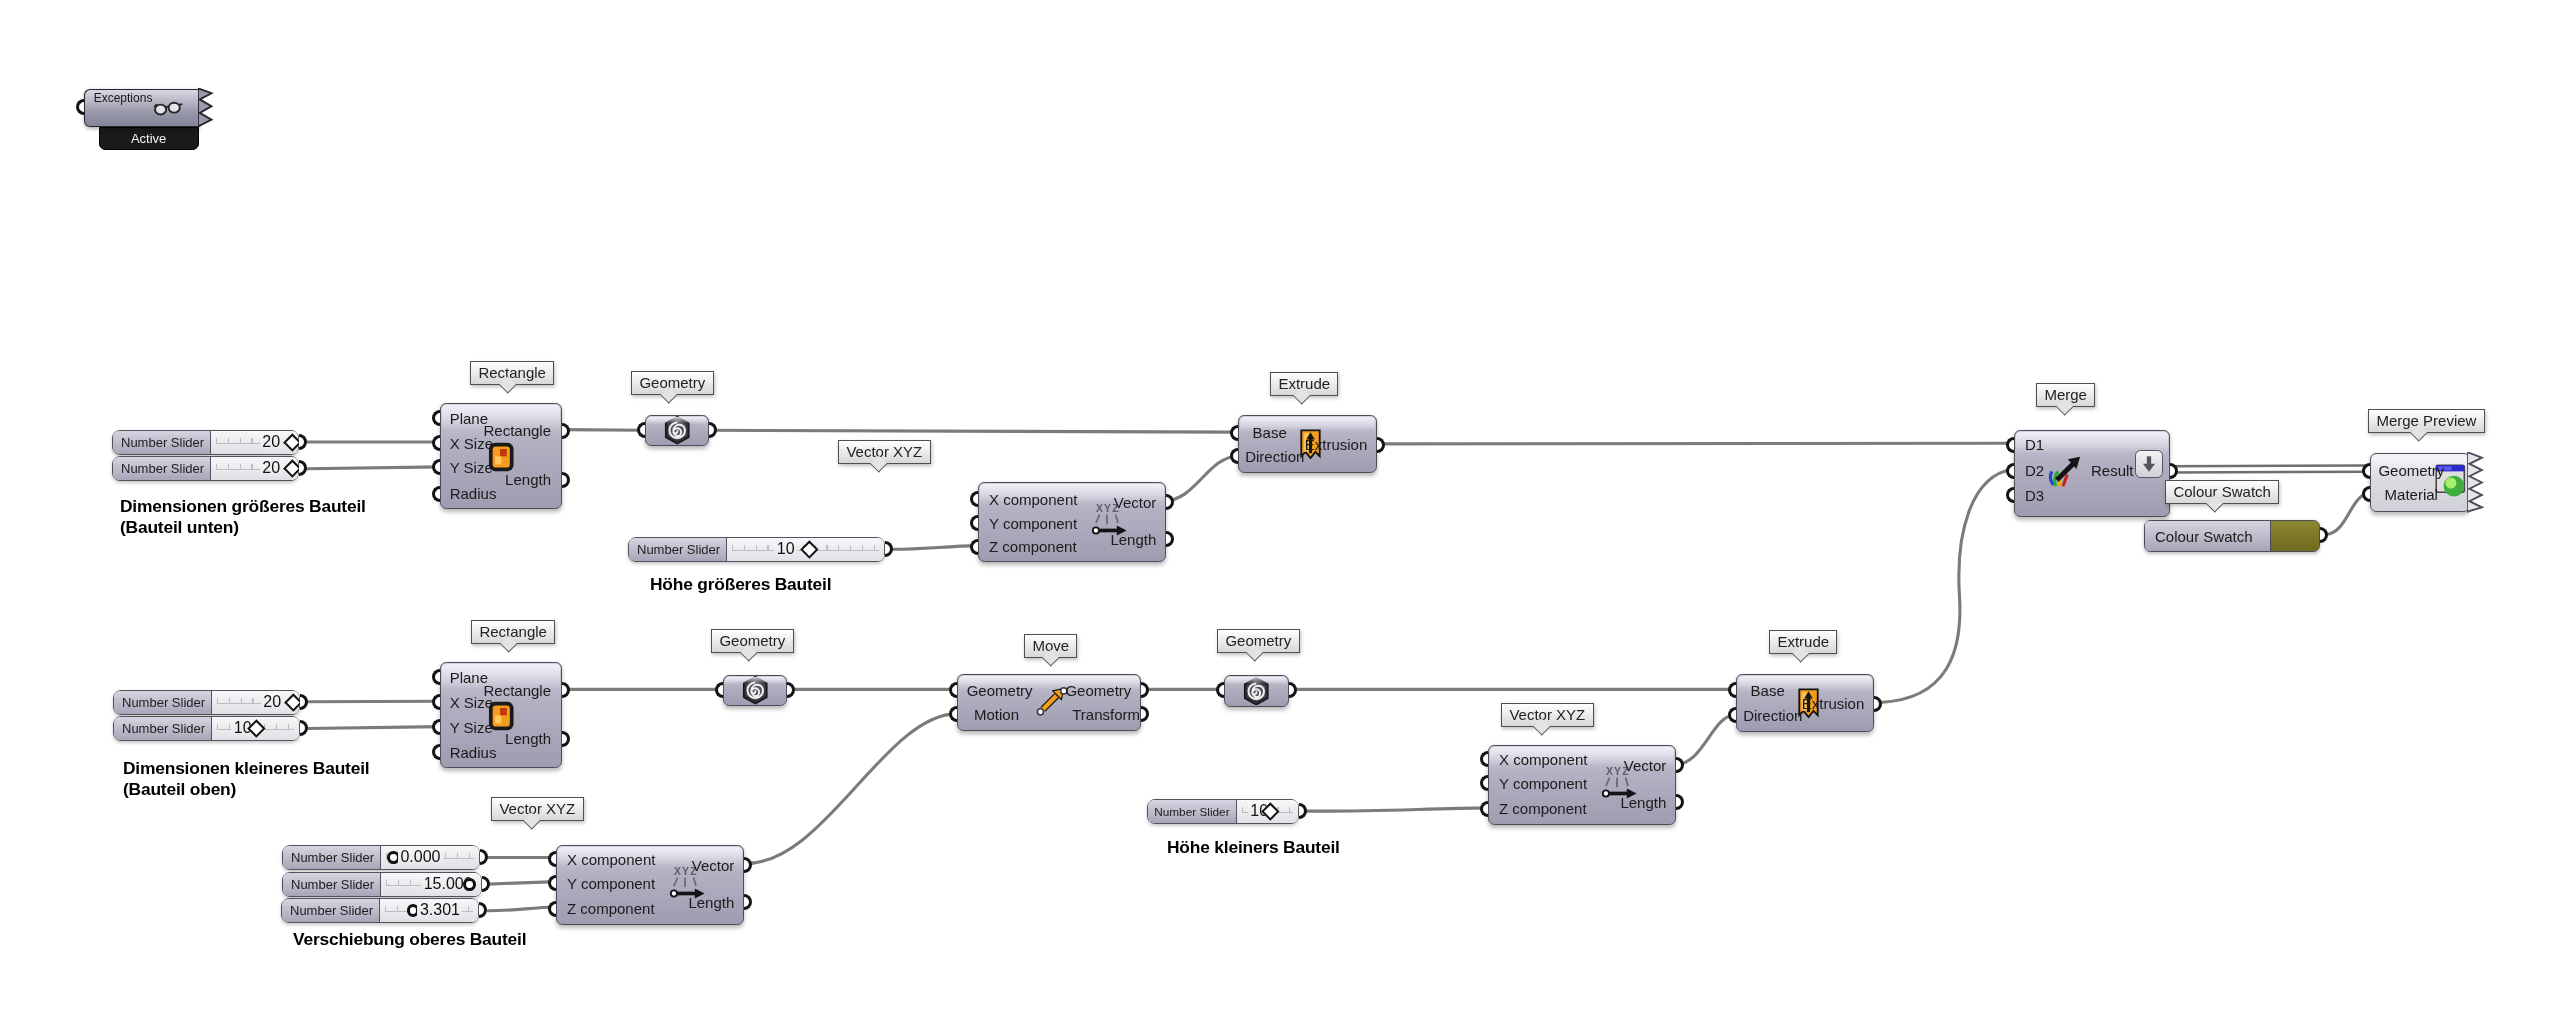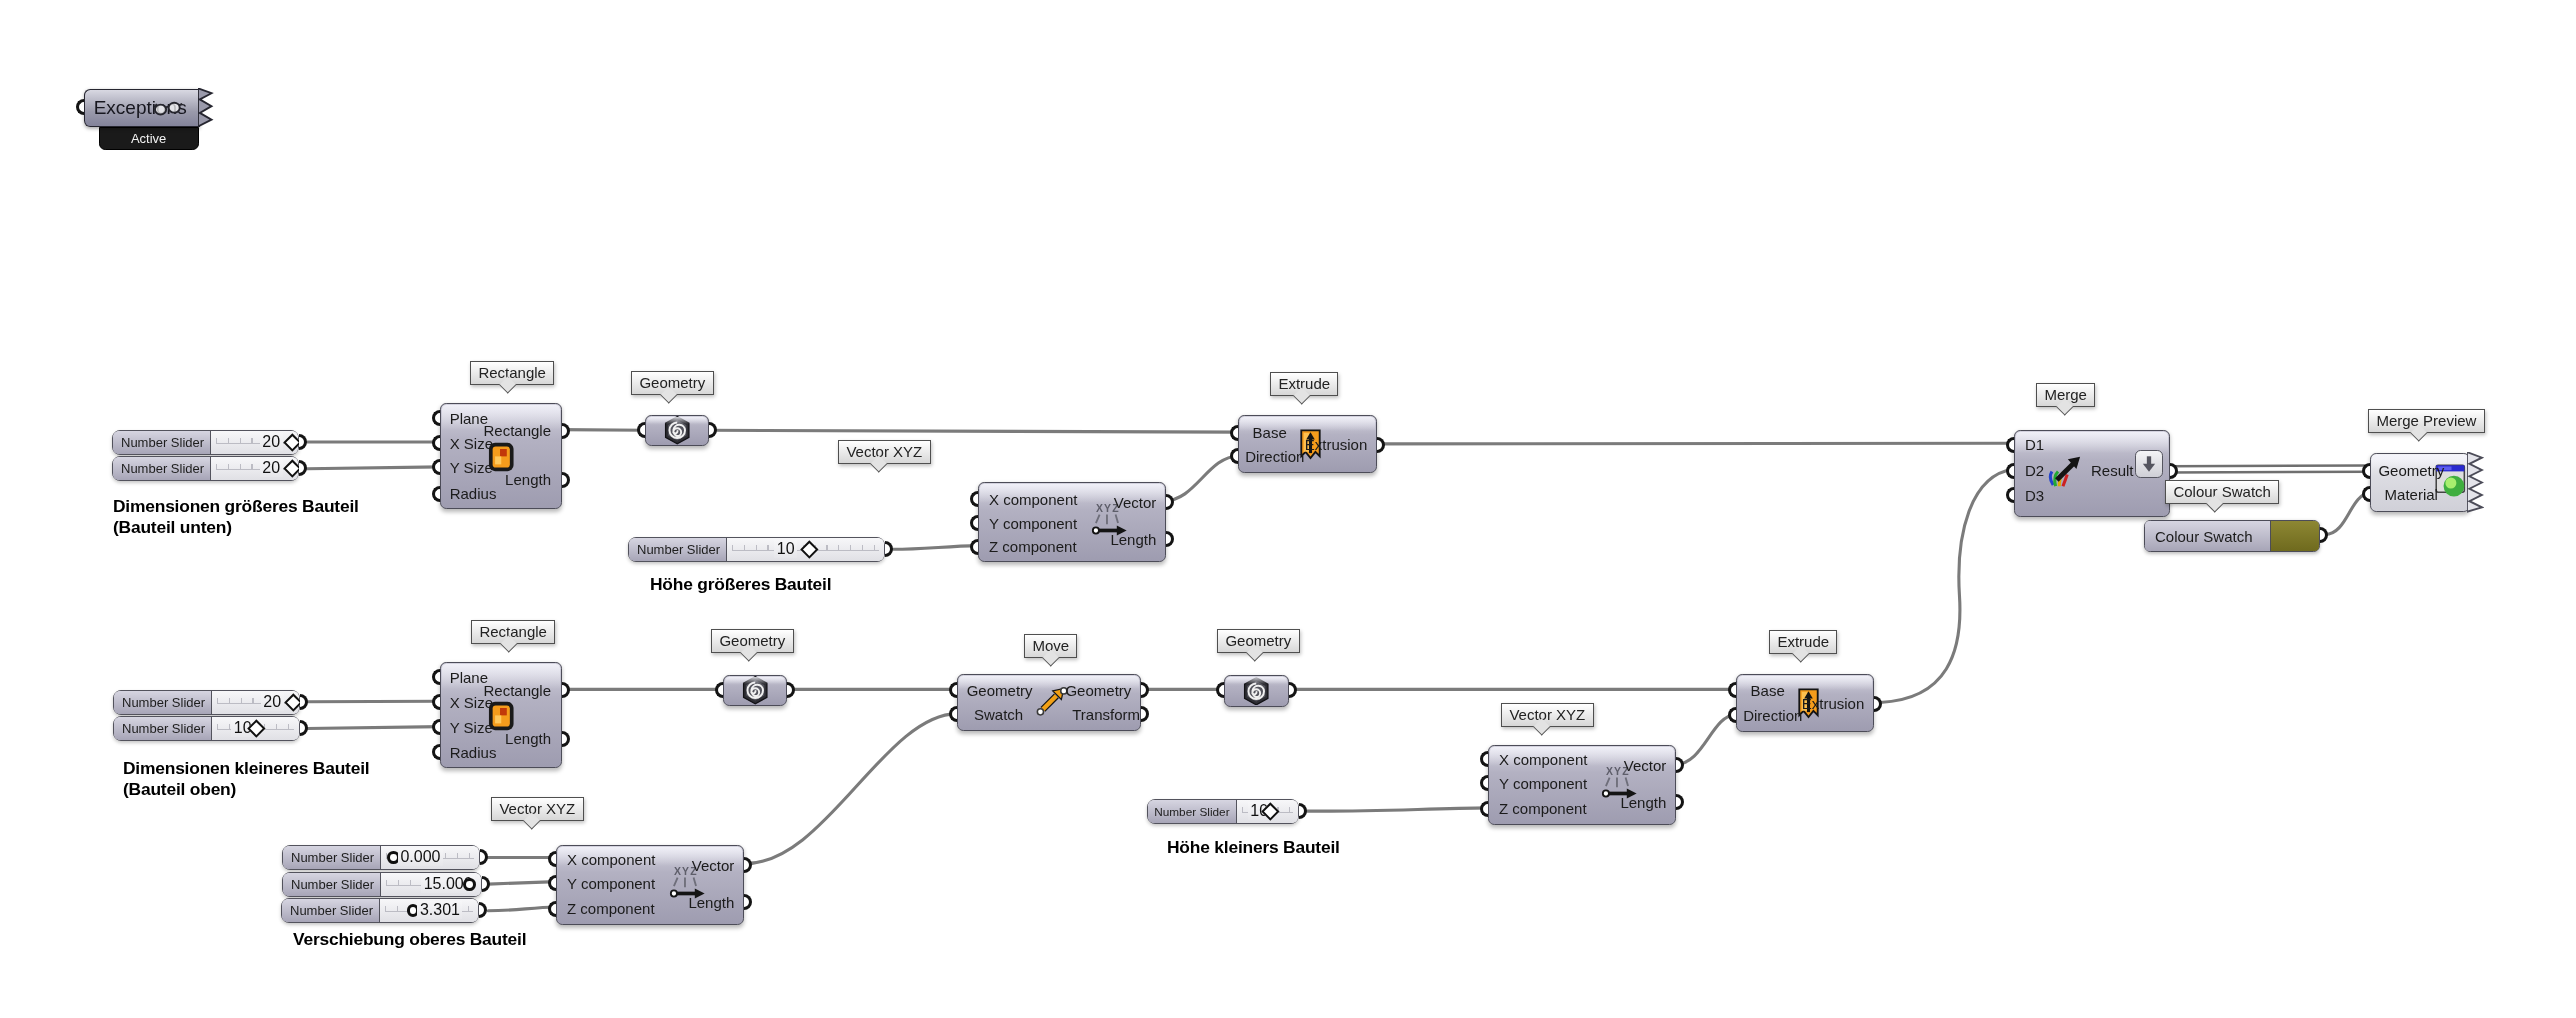--- a/index.html
+++ b/index.html
@@ -45,21 +45,21 @@
   .sval{position:absolute;z-index:2;font-size:16px;color:#101010;top:50%;transform:translateY(-56%);
         background:linear-gradient(#f7f7f9,#e6e6ea);padding:0 2.5px;}
   
   .caption{position:absolute;z-index:2;font-weight:bold;font-size:17.4px;line-height:21px;
         color:#000;letter-spacing:-0.2px;white-space:pre-line;}
   
   #exceptions{position:absolute;left:84px;top:89px;z-index:3;}
   #exc-head{position:relative;width:115px;height:36px;border:1.9px solid #262630;border-right:none;
         border-radius:6.2px 0 0 6.2px;background:linear-gradient(#d8d8e2 0%,#9a9aab 60%,#83839a 100%);
         box-shadow:0 1.9px 3.7px rgba(0,0,0,.3);}
-  #exc-title{position:absolute;left:8.7px;top:7px;font-size:19px;color:#17171f;text-align:center;}
+  #exc-title{position:absolute;left:8.7px;top:1px;font-size:12px;color:#17171f;text-align:center;}
   #exc-active{position:absolute;left:13.6px;top:37px;width:98px;height:20.5px;background:#1a1a1a;
         border:1.2px solid #000;border-radius:0 0 6.2px 6.2px;color:#f2f2f2;font-size:13px;
         display:flex;align-items:center;justify-content:center;z-index:-1;}
   .zz{position:absolute;top:-1.9px;}
   
   .pnode{display:flex;align-items:center;justify-content:center;}
   
   #swatch-node{position:absolute;left:2144px;top:520px;width:174px;height:30px;z-index:3;display:flex;
         border:1.9px solid #4c4c58;border-radius:6.2px;overflow:visible;box-shadow:0 1.9px 3.7px rgba(0,0,0,.25);
         background:linear-gradient(#d6d5e1,#a7a5b7);}
@@ -205,21 +205,21 @@
 
   <div class="slider" style="left:1147px;top:799px;width:152px">
     <div class="name" style="font-size:11.8px;padding-left:6.2px">Number Slider</div>
     <div class="track">
       <span class="sval" style="left:18%">10</span>
       <span class="grip-d" style="left:44%"></span>
     </div>
     <span class="nub o" style="top:3.1px"></span>
   </div>
 
-  <div class="caption" style="left:113px;top:496px">Dimensionen größeres Bauteil
+  <div class="caption" style="left:120px;top:496px">Dimensionen größeres Bauteil
 (Bauteil unten)</div>
   <div class="caption" style="left:650px;top:574px">Höhe größeres Bauteil</div>
   <div class="caption" style="left:123px;top:758px">Dimensionen kleineres Bauteil
 (Bauteil oben)</div>
   <div class="caption" style="left:293px;top:929px">Verschiebung oberes Bauteil</div>
   <div class="caption" style="left:1167px;top:837px">Höhe kleiners Bauteil</div>
 
   <div class="comp" style="left:440px;top:403px;width:120px;height:104px">
     <span class="nub i" style="top:6.2px"></span>
     <span class="nub i" style="top:31px"></span>
@@ -364,21 +364,21 @@
       <path fill="none" stroke="#f0f0f0" stroke-width="3" d="M22,10 A12,12 0 1 0 34,22 A9,9 0 1 0 22,31 A6,6 0 1 0 16,25 A3,3 0 1 0 22,22"></path>
     </svg>
   </div>
 
   <div class="comp" style="left:957px;top:674px;width:182px;height:55px">
     <span class="nub i" style="top:7.4px"></span>
     <span class="nub i" style="top:31px"></span>
     <span class="nub o" style="top:7.4px"></span>
     <span class="nub o" style="top:31px"></span>
     <div class="io" style="left:8.7px;top:8px">Geometry</div>
-    <div class="io" style="left:16px;top:32px">Swatch</div>
+    <div class="io" style="left:16px;top:32px">Motion</div>
     <div class="io out" style="right:8.7px;top:8px">Geometry</div>
     <div class="io out" style="right:0;top:32px">Transform</div>
     <svg style="position:absolute;left:76px;top:11px" width="35" height="32" viewBox="0 0 56 52">
       <line x1="14" y1="38" x2="36" y2="16" stroke="#141414" stroke-width="11"></line>
       <line x1="14" y1="38" x2="36" y2="16" stroke="#f2a015" stroke-width="7"></line>
       <polygon points="30,8 48,4 44,22" fill="#f2a015" stroke="#141414" stroke-width="2"></polygon>
       <circle cx="10" cy="42" r="5" fill="#fff" stroke="#3a3a3a" stroke-width="2.5"></circle>
       <circle cx="48" cy="8" r="5" fill="#fff" stroke="#3a3a3a" stroke-width="2.5"></circle>
     </svg>
   </div>

